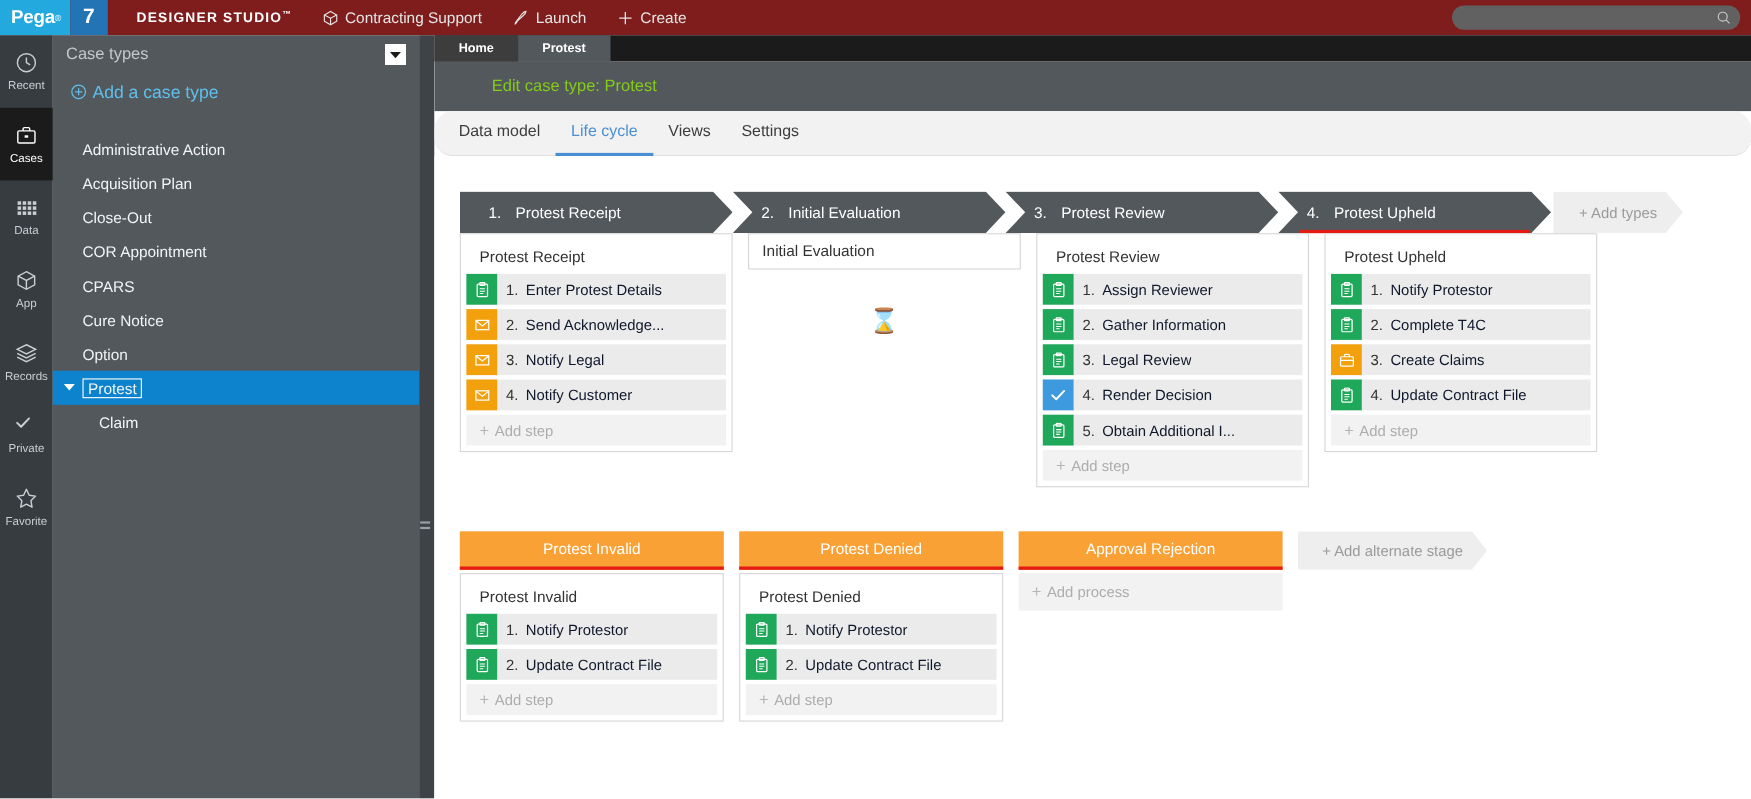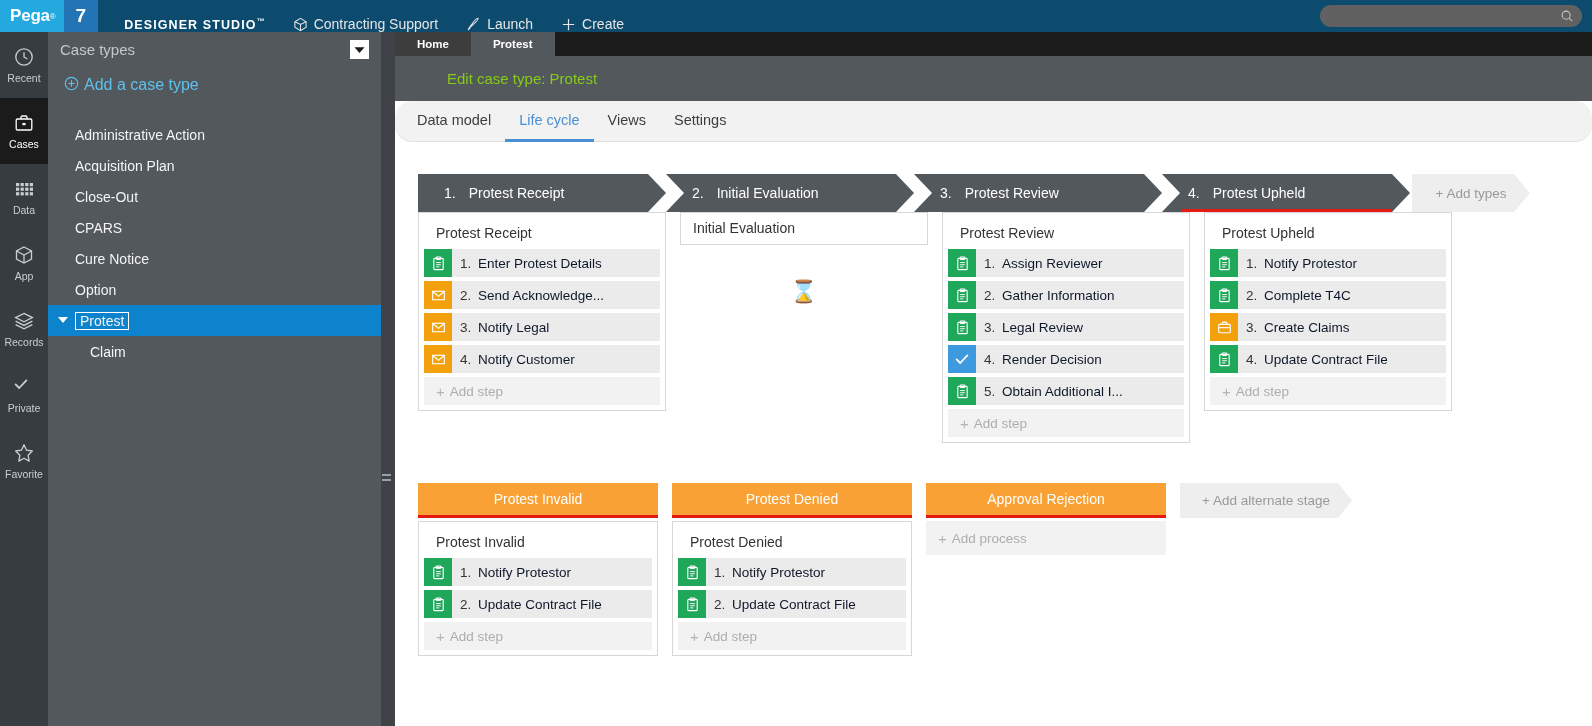--- a/index.html
+++ b/index.html
@@ -6,21 +6,21 @@
   html, body {
     width: 1592px; height: 726px;
     font-family: "Liberation Sans", sans-serif;
     background: #ffffff; overflow: hidden;
   }
   body { position: relative; }
 
   
   .topbar {
     position: absolute; top: 0; left: 0; width: 1592px; height: 32px;
-    background: #0c4a6e; display: flex; align-items: flex-end;
+    background: #7f1d1d; display: flex; align-items: center;
   }
   .logo { display: flex; height: 32px; align-items: stretch; }
   .logo-pega {
     background: #24a9df; color: #fff; font-weight: bold; font-size: 17px;
     display: flex; align-items: center; padding: 0 8px 0 10px; letter-spacing: -0.2px;
   }
   .logo-pega sup { font-size: 8px; vertical-align: super; font-weight: normal; }
   .logo-seven {
     background: #2274b4; color: #fff; font-weight: bold; font-size: 19px;
     display: flex; align-items: center; padding: 0 12px;
@@ -353,20 +353,23 @@
       <div class="case-item">
         <span class="case-label">Administrative Action</span>
       </div>
       <div class="case-item">
         <span class="case-label">Acquisition Plan</span>
       </div>
       <div class="case-item">
         <span class="case-label">Close-Out</span>
       </div>
       <div class="case-item">
+        <span class="case-label">COR Appointment</span>
+      </div>
+      <div class="case-item">
         <span class="case-label">CPARS</span>
       </div>
       <div class="case-item">
         <span class="case-label">Cure Notice</span>
       </div>
       <div class="case-item">
         <span class="case-label">Option</span>
       </div>
       <div class="case-item selected">
         <span class="caret"></span>

